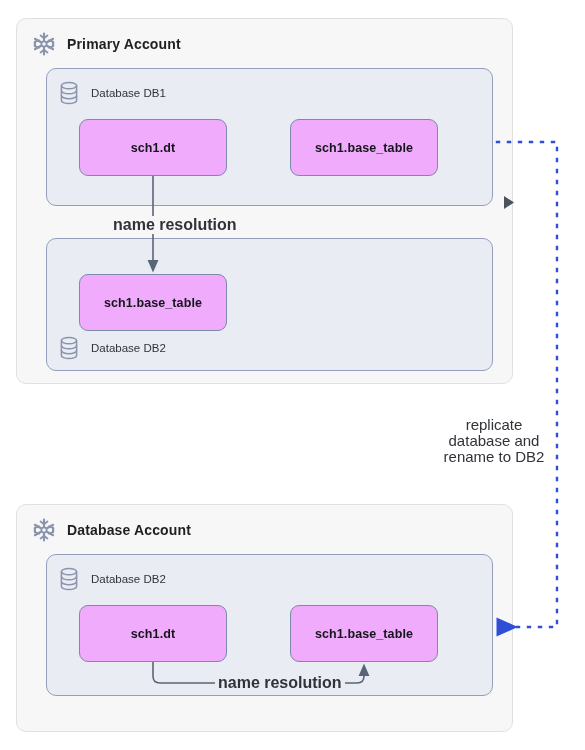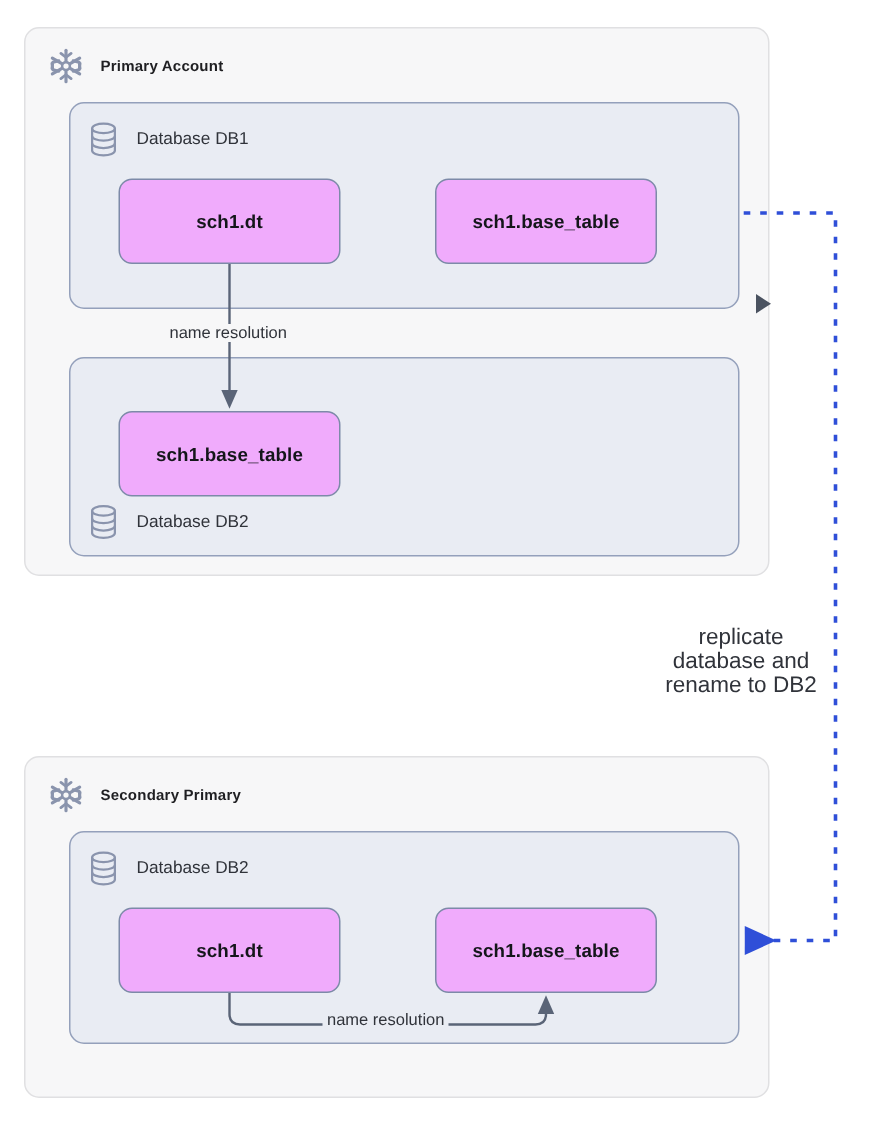--- a/index.html
+++ b/index.html
@@ -32,21 +32,21 @@
 
   .account-header {
     position: absolute;
     left: 14px;
     top: 12px;
     display: flex;
     align-items: center;
     gap: 10px;
   }
   .account-title {
-    font-size: 10px;
+    font-size: 14px;
     font-weight: bold;
     color: #1f1f22;
     letter-spacing: 0.15px;
     white-space: nowrap;
   }
   .snowflake-icon { width: 26px; height: 26px; display: block; flex: none; }
 
   
   .database {
     position: absolute;
@@ -92,25 +92,26 @@
 
   #node-p-db1-dt    { left: 79px;  top: 119px; width: 148px; height: 57px; }
   #node-p-db1-base  { left: 290px; top: 119px; width: 148px; height: 57px; }
   #node-p-db2-base  { left: 79px;  top: 274px; width: 148px; height: 57px; }
   #node-s-db2-dt    { left: 79px;  top: 605px; width: 148px; height: 57px; }
   #node-s-db2-base  { left: 290px; top: 605px; width: 148px; height: 57px; }
 
   
   .edge-label {
     position: absolute;
-    font-size: 11px;
+    font-size: 16px;
     color: #30333a;
     background: #f7f7f8;
     white-space: nowrap;
     padding: 0 3px;
+    font-weight: bold;
   }
   #label-name-resolution-primary {
     left: 110px; top: 216px;
   }
   #label-name-resolution-secondary {
     left: 215px; top: 674px;
     background: #e9ecf3;
   }
 
   #label-replicate {
@@ -209,21 +210,21 @@
             <path d="M9.6 4.6 L13 7.2 L16.4 4.6"></path>
             <path d="M9.6 21.4 L13 18.8 L16.4 21.4"></path>
             <path d="M3.6 11.3 L4.3 15.5 L8.3 16.5"></path>
             <path d="M22.4 14.7 L21.7 10.5 L17.7 9.5"></path>
             <path d="M3.6 14.7 L4.3 10.5 L8.3 9.5"></path>
             <path d="M22.4 11.3 L21.7 15.5 L17.7 16.5"></path>
           </g>
           <circle cx="13" cy="13" r="2.6" fill="#f7f7f8" stroke="#8a94ad" stroke-width="1.7"></circle>
         </svg>
       </span>
-      <span class="account-title">Secondary Primary</span>
+      <span class="account-title">Database Account</span>
     </div>
   </div>
 
   <div class="database" id="db-secondary-db2">
     <div class="db-label-row top">
       <span class="db-icon">
         <svg viewBox="0 0 20 24" width="20" height="24" aria-hidden="true">
           <g fill="none" stroke="#8a94ad" stroke-width="1.5">
             <ellipse cx="10" cy="4.6" rx="7.6" ry="3.2"></ellipse>
             <path d="M2.4 4.6 V19.4 C2.4 21.2 5.8 22.6 10 22.6 C14.2 22.6 17.6 21.2 17.6 19.4 V4.6"></path>

